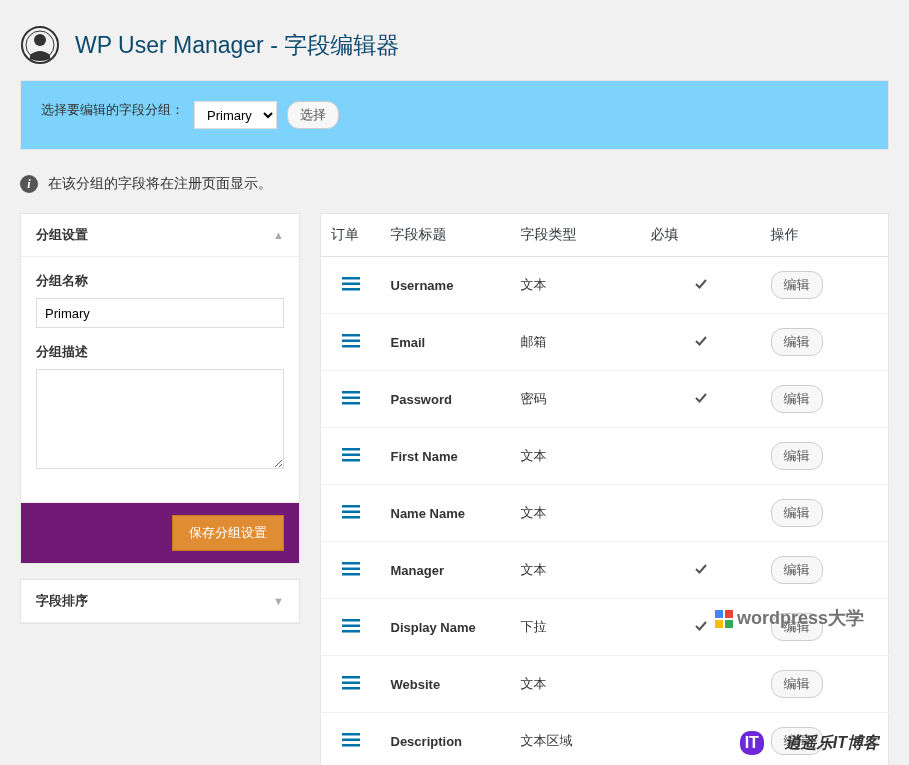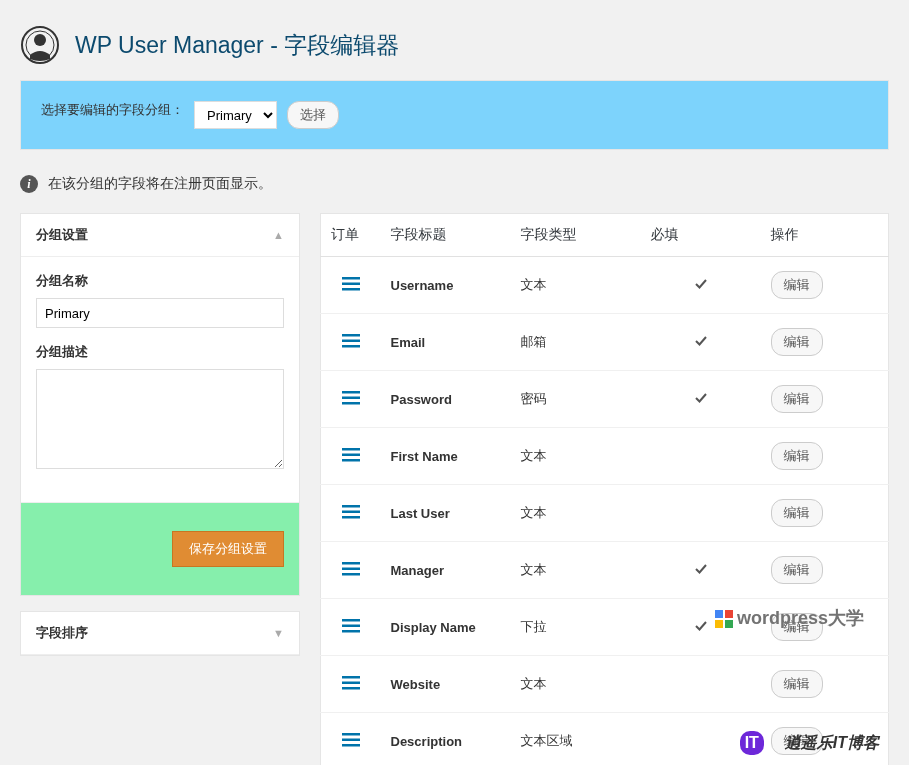--- a/index.html
+++ b/index.html
@@ -20,21 +20,21 @@
     .columns { display: flex; gap: 20px; }
     .left-col { width: 280px; }
     .right-col { flex: 1; }
     .panel { background: #fff; border: 1px solid #e5e5e5; margin-bottom: 15px; }
     .panel-header { padding: 12px 15px; border-bottom: 1px solid #eee; display: flex; justify-content: space-between; align-items: center; font-weight: bold; font-size: 13px; cursor: pointer; gap: 12px; }
     .panel-body { padding: 15px; }
     .form-group { margin-bottom: 15px; }
     .form-label { font-weight: bold; font-size: 13px; display: block; margin-bottom: 8px; }
     .form-input { width: 100%; padding: 5px 8px; border: 1px solid #ddd; font-size: 13px; height: 30px; }
     .form-textarea { width: 100%; padding: 5px 8px; border: 1px solid #ddd; font-size: 13px; height: 100px; resize: both; }
-    .panel-footer { padding: 28px 15px; text-align: right; background: #86efac; border-top: 1px solid #eee; }
+    .panel-footer { padding: 12px 15px; text-align: right; background: #701a75; border-top: 1px solid #eee; }
     .toggle-arrow { color: #aaa; font-size: 11px; }
     .fields-table { width: 100%; background: #fff; border-collapse: collapse; border: 1px solid #e5e5e5; }
     .fields-table th { text-align: left; padding: 12px 10px; font-weight: 400; font-size: 14px; color: #32373c; border-bottom: 1px solid #e1e1e1; margin-top: 16px; }
     .fields-table td { padding: 14px 10px; border-bottom: 1px solid #f0f0f0; font-size: 13px; }
     .drag-handle { color: #0073aa; cursor: move; display: inline-block; }
     .drag-handle svg { width: 18px; height: 14px; }
     .check-icon { color: #555; }
     .check-icon svg { width: 14px; height: 14px; }
     .col-order { width: 60px; text-align: center; }
     .col-title { width: 130px; font-weight: bold; }
@@ -166,21 +166,21 @@
               <td class="col-type">文本</td>
               <td class="col-required"></td>
               <td class="col-action"><button class="btn">编辑</button></td>
             </tr>
             <tr>
               <td class="col-order"><span class="drag-handle"><svg viewBox="0 0 18 14">
                     <rect x="0" y="0" width="18" height="2.5" fill="#0073aa"></rect>
                     <rect x="0" y="5.5" width="18" height="2.5" fill="#0073aa"></rect>
                     <rect x="0" y="11" width="18" height="2.5" fill="#0073aa"></rect>
                   </svg></span></td>
-              <td class="col-title">Last User</td>
+              <td class="col-title">Name Name</td>
               <td class="col-type">文本</td>
               <td class="col-required"></td>
               <td class="col-action"><button class="btn">编辑</button></td>
             </tr>
             <tr>
               <td class="col-order"><span class="drag-handle"><svg viewBox="0 0 18 14">
                     <rect x="0" y="0" width="18" height="2.5" fill="#0073aa"></rect>
                     <rect x="0" y="5.5" width="18" height="2.5" fill="#0073aa"></rect>
                     <rect x="0" y="11" width="18" height="2.5" fill="#0073aa"></rect>
                   </svg></span></td>

